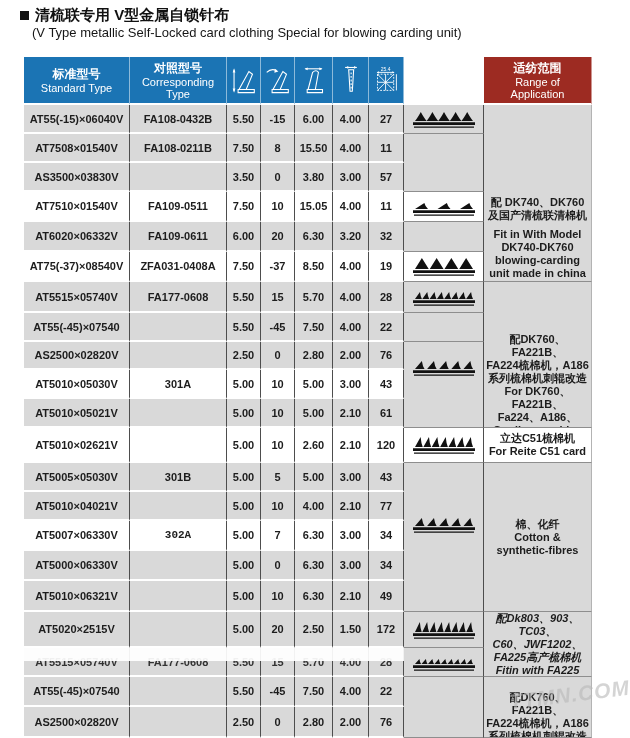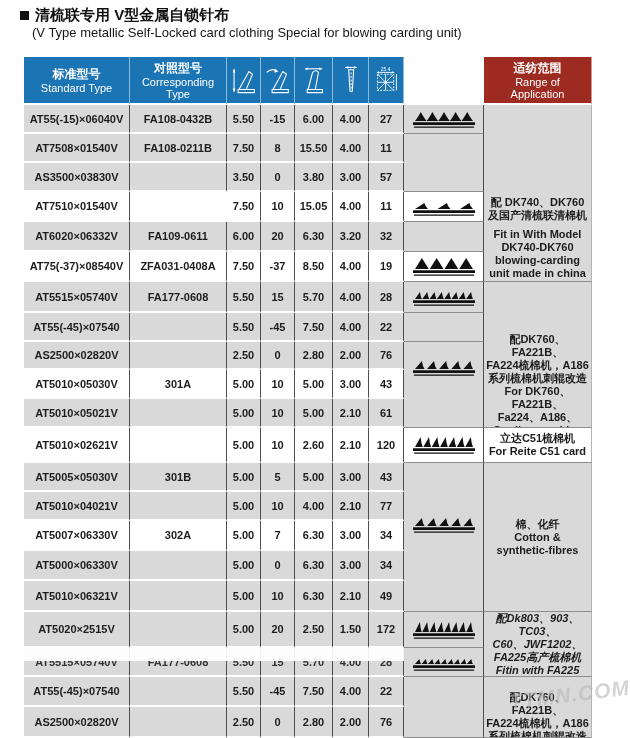--- a/index.html
+++ b/index.html
@@ -145,20 +145,21 @@
       <div class="bc val bg-g" style="grid-area: 3 / 6;">4.00</div>
       <div class="bc val bg-g" style="grid-area: 3 / 7;">11</div>
       <div class="bc std bg-g" style="grid-area: 4 / 1;">AS3500×03830V</div>
       <div class="bc corr bg-g" style="grid-area: 4 / 2;"></div>
       <div class="bc val bg-g" style="grid-area: 4 / 3;">3.50</div>
       <div class="bc val bg-g" style="grid-area: 4 / 4;">0</div>
       <div class="bc val bg-g" style="grid-area: 4 / 5;">3.80</div>
       <div class="bc val bg-g" style="grid-area: 4 / 6;">3.00</div>
       <div class="bc val bg-g" style="grid-area: 4 / 7;">57</div>
       <div class="bc std bg-w" style="grid-area: 5 / 1;">AT7510×01540V</div>
+      <div class="bc corr bg-w" style="grid-area: 5 / 2;">FA109-0511</div>
       <div class="bc val bg-w" style="grid-area: 5 / 3;">7.50</div>
       <div class="bc val bg-w" style="grid-area: 5 / 4;">10</div>
       <div class="bc val bg-w" style="grid-area: 5 / 5;">15.05</div>
       <div class="bc val bg-w" style="grid-area: 5 / 6;">4.00</div>
       <div class="bc val bg-w" style="grid-area: 5 / 7;">11</div>
       <div class="bc std bg-g" style="grid-area: 6 / 1;">AT6020×06332V</div>
       <div class="bc corr bg-g" style="grid-area: 6 / 2;">FA109-0611</div>
       <div class="bc val bg-g" style="grid-area: 6 / 3;">6.00</div>
       <div class="bc val bg-g" style="grid-area: 6 / 4;">20</div>
       <div class="bc val bg-g" style="grid-area: 6 / 5;">6.30</div>
@@ -221,21 +222,21 @@
       <div class="bc val bg-g" style="grid-area: 14 / 6;">3.00</div>
       <div class="bc val bg-g" style="grid-area: 14 / 7;">43</div>
       <div class="bc std bg-g" style="grid-area: 15 / 1;">AT5010×04021V</div>
       <div class="bc corr bg-g" style="grid-area: 15 / 2;"></div>
       <div class="bc val bg-g" style="grid-area: 15 / 3;">5.00</div>
       <div class="bc val bg-g" style="grid-area: 15 / 4;">10</div>
       <div class="bc val bg-g" style="grid-area: 15 / 5;">4.00</div>
       <div class="bc val bg-g" style="grid-area: 15 / 6;">2.10</div>
       <div class="bc val bg-g" style="grid-area: 15 / 7;">77</div>
       <div class="bc std bg-w" style="grid-area: 16 / 1;">AT5007×06330V</div>
-      <div class="bc corr bg-w" style="grid-area: 16 / 2;">302A</div>
+      <div class="bc corr bg-w" style="grid-area: 16 / 2; font-family: Liberation Mono, monospace;">302A</div>
       <div class="bc val bg-w" style="grid-area: 16 / 3;">5.00</div>
       <div class="bc val bg-w" style="grid-area: 16 / 4;">7</div>
       <div class="bc val bg-w" style="grid-area: 16 / 5;">6.30</div>
       <div class="bc val bg-w" style="grid-area: 16 / 6;">3.00</div>
       <div class="bc val bg-w" style="grid-area: 16 / 7;">34</div>
       <div class="bc std bg-g" style="grid-area: 17 / 1;">AT5000×06330V</div>
       <div class="bc corr bg-g" style="grid-area: 17 / 2;"></div>
       <div class="bc val bg-g" style="grid-area: 17 / 3;">5.00</div>
       <div class="bc val bg-g" style="grid-area: 17 / 4;">0</div>
       <div class="bc val bg-g" style="grid-area: 17 / 5;">6.30</div>

